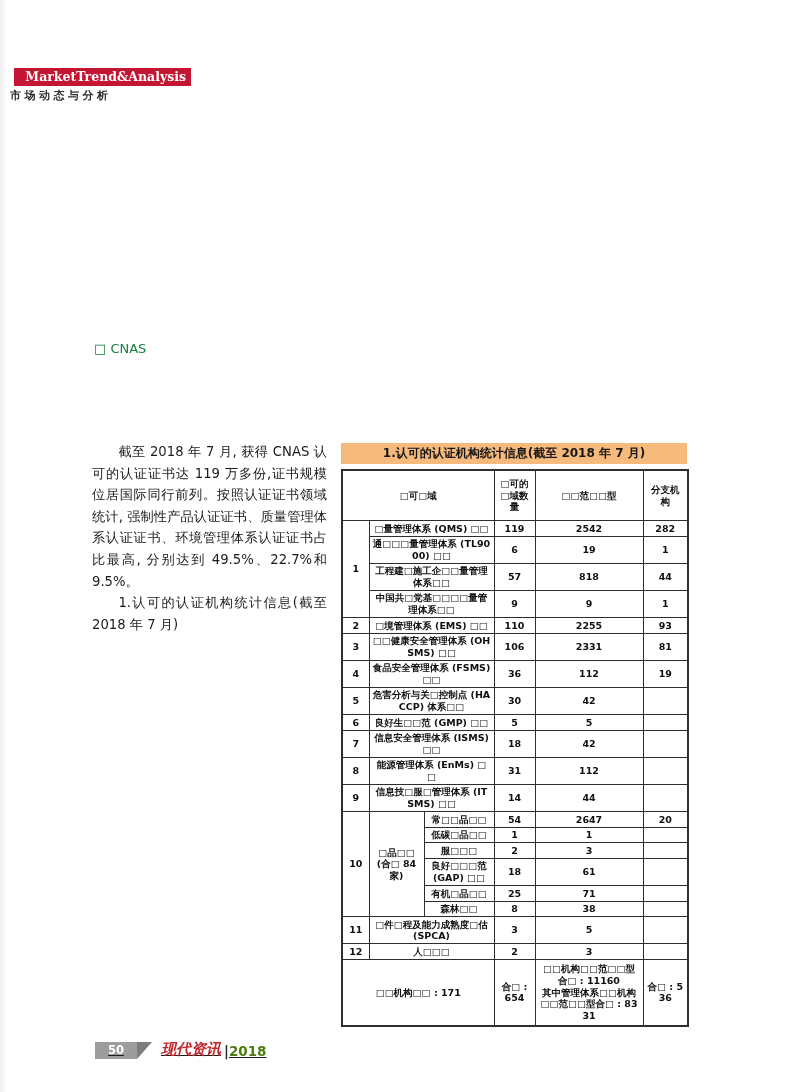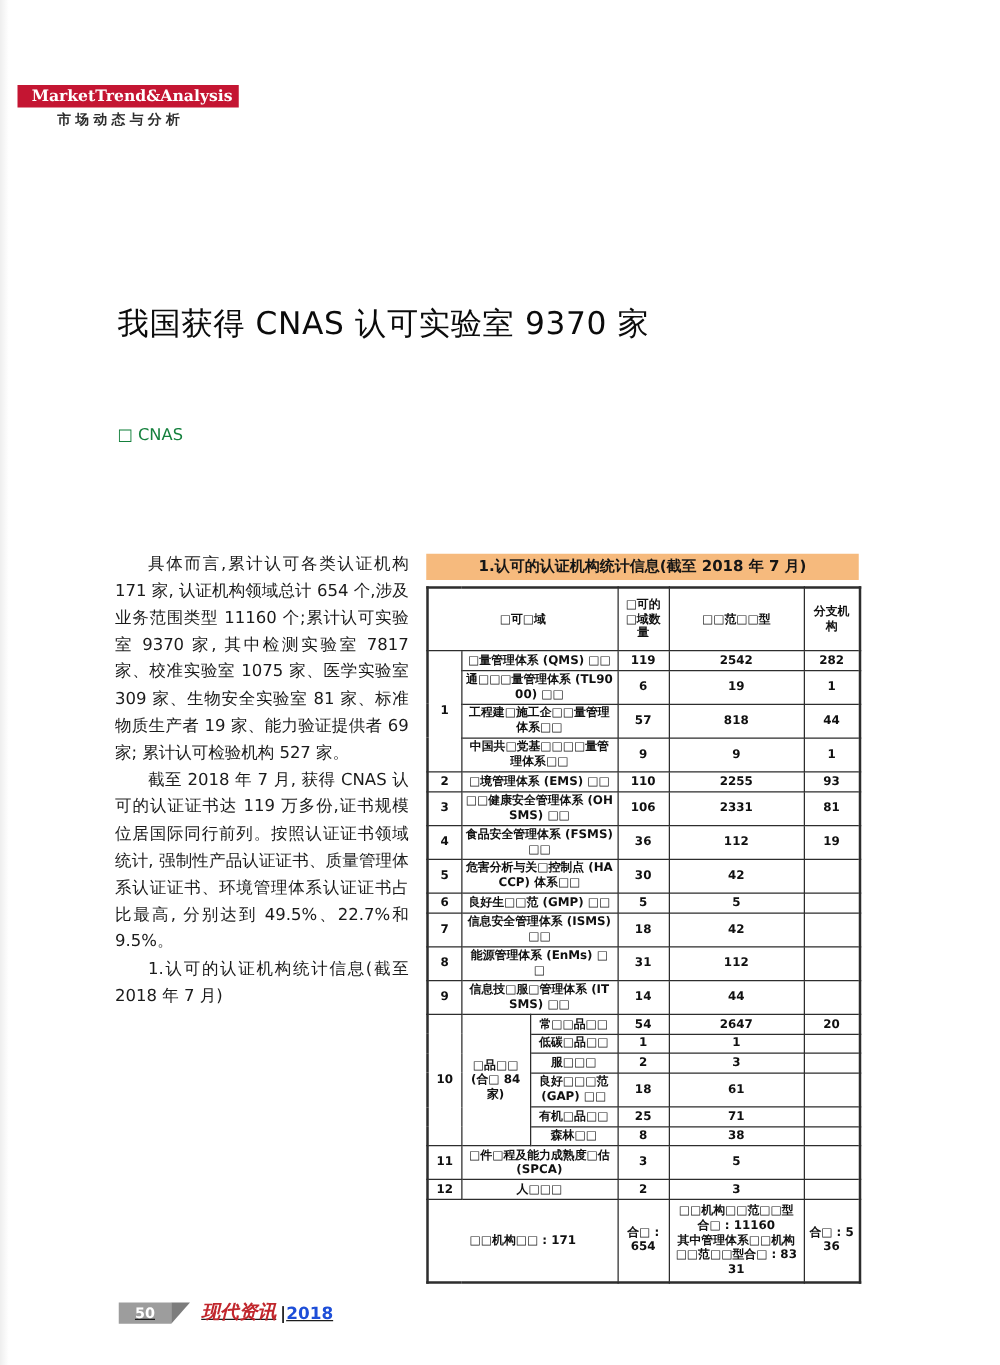--- a/index.html
+++ b/index.html
@@ -5,21 +5,21 @@
   html,body{margin:0;padding:0;background:#e9e9e9;}
   .page{position:relative;width:800px;height:1092px;background:#ffffff;margin:0 auto;
         font-family:"DejaVu Sans",sans-serif;overflow:hidden;color:#1c1c1c;}
   .page::before{content:"";position:absolute;left:0;top:0;width:7px;height:100%;
         background:linear-gradient(to right,#cfcfcf,#ffffff);opacity:.35;pointer-events:none;}
 
   
   .masthead-box{position:absolute;left:14px;top:68px;width:177px;height:18px;background:#c41532;
         color:#ffffff;font-family:"DejaVu Serif",serif;font-weight:bold;font-size:12.5px;
         line-height:18px;text-align:right;padding-right:5px;box-sizing:border-box;}
-  .masthead-zh{position:absolute;left:10px;top:88px;width:173px;text-align:center;
+  .masthead-zh{position:absolute;left:10px;top:88px;width:173px;text-align:left;
         font-size:11px;font-weight:bold;letter-spacing:3.5px;color:#2e2e2e;}
 
   
   .article-title{position:absolute;left:94px;top:242px;width:560px;font-size:25px;
         letter-spacing:.5px;color:#0b0b0b;font-weight:500;}
   .byline{position:absolute;left:94px;top:341px;font-size:13px;color:#15803d;}
 
   
   .body-col{position:absolute;left:92px;top:441px;width:235px;font-size:13.2px;
         line-height:21.6px;text-align:justify;color:#1b1b1b;}
@@ -40,37 +40,35 @@
   tr.summary td{height:62px;}
 
   
   .page-footer{position:absolute;left:95px;top:1040px;display:flex;align-items:flex-end;text-decoration:underline;}
   .pagenum-badge{width:42px;height:17px;background:#9d9d9d;color:#ffffff;font-size:11.5px;
         font-weight:bold;text-align:center;line-height:17px;}
   .badge-slant{width:0;height:0;border-top:17px solid #7d7d7d;border-right:15px solid transparent;}
   .mag-name{margin-left:9px;font-family:"DejaVu Serif",serif;font-style:italic;font-weight:bold;
         font-size:15px;color:#c1272d;}
   .mag-divider{margin-left:3px;font-size:13.5px;color:#2a2a2a;font-weight:bold;}
-  .mag-year{font-size:13.5px;color:#1d4ed8;font-weight:bold;}
+  .mag-year{font-size:13.5px;color:#4d7c0f;font-weight:bold;}
 </style>
 </head>
 <body>
 
 <div class="page">
 
   <div class="masthead-box" style="background: rgb(196, 21, 50);">
     <span>MarketTrend&amp;Analysis</span>
   </div>
   <div class="masthead-zh">市场动态与分析</div>
 
-  <h1 class="article-title" style="margin:0;">我国获得 CNAS 认可实验室 9370 家</h1>
   <div class="byline">□ CNAS</div>
 
   <div class="body-col">
-    <p>具体而言,累计认可各类认证机构 171 家, 认证机构领域总计 654 个,涉及业务范围类型 11160 个;累计认可实验室 9370 家, 其中检测实验室 7817 家、校准实验室 1075 家、医学实验室 309 家、生物安全实验室 81 家、标准物质生产者 19 家、能力验证提供者 69 家; 累计认可检验机构 527 家。</p>
     <p>截至 2018 年 7 月, 获得 CNAS 认可的认证证书达 119 万多份,证书规模位居国际同行前列。按照认证证书领域统计, 强制性产品认证证书、质量管理体系认证证书、环境管理体系认证证书占比最高, 分别达到 49.5%、22.7%和 9.5%。</p>
     <p>1.认可的认证机构统计信息(截至 2018 年 7 月)</p>
   </div>
 
   <div class="table-wrap">
     <div class="table-title" style="background: rgb(246, 186, 125);">1.认可的认证机构统计信息(截至 2018 年 7 月)</div>
     <table class="stats">
         <colgroup>
           <col style="width: 27px;">
           <col style="width: 55px;">

